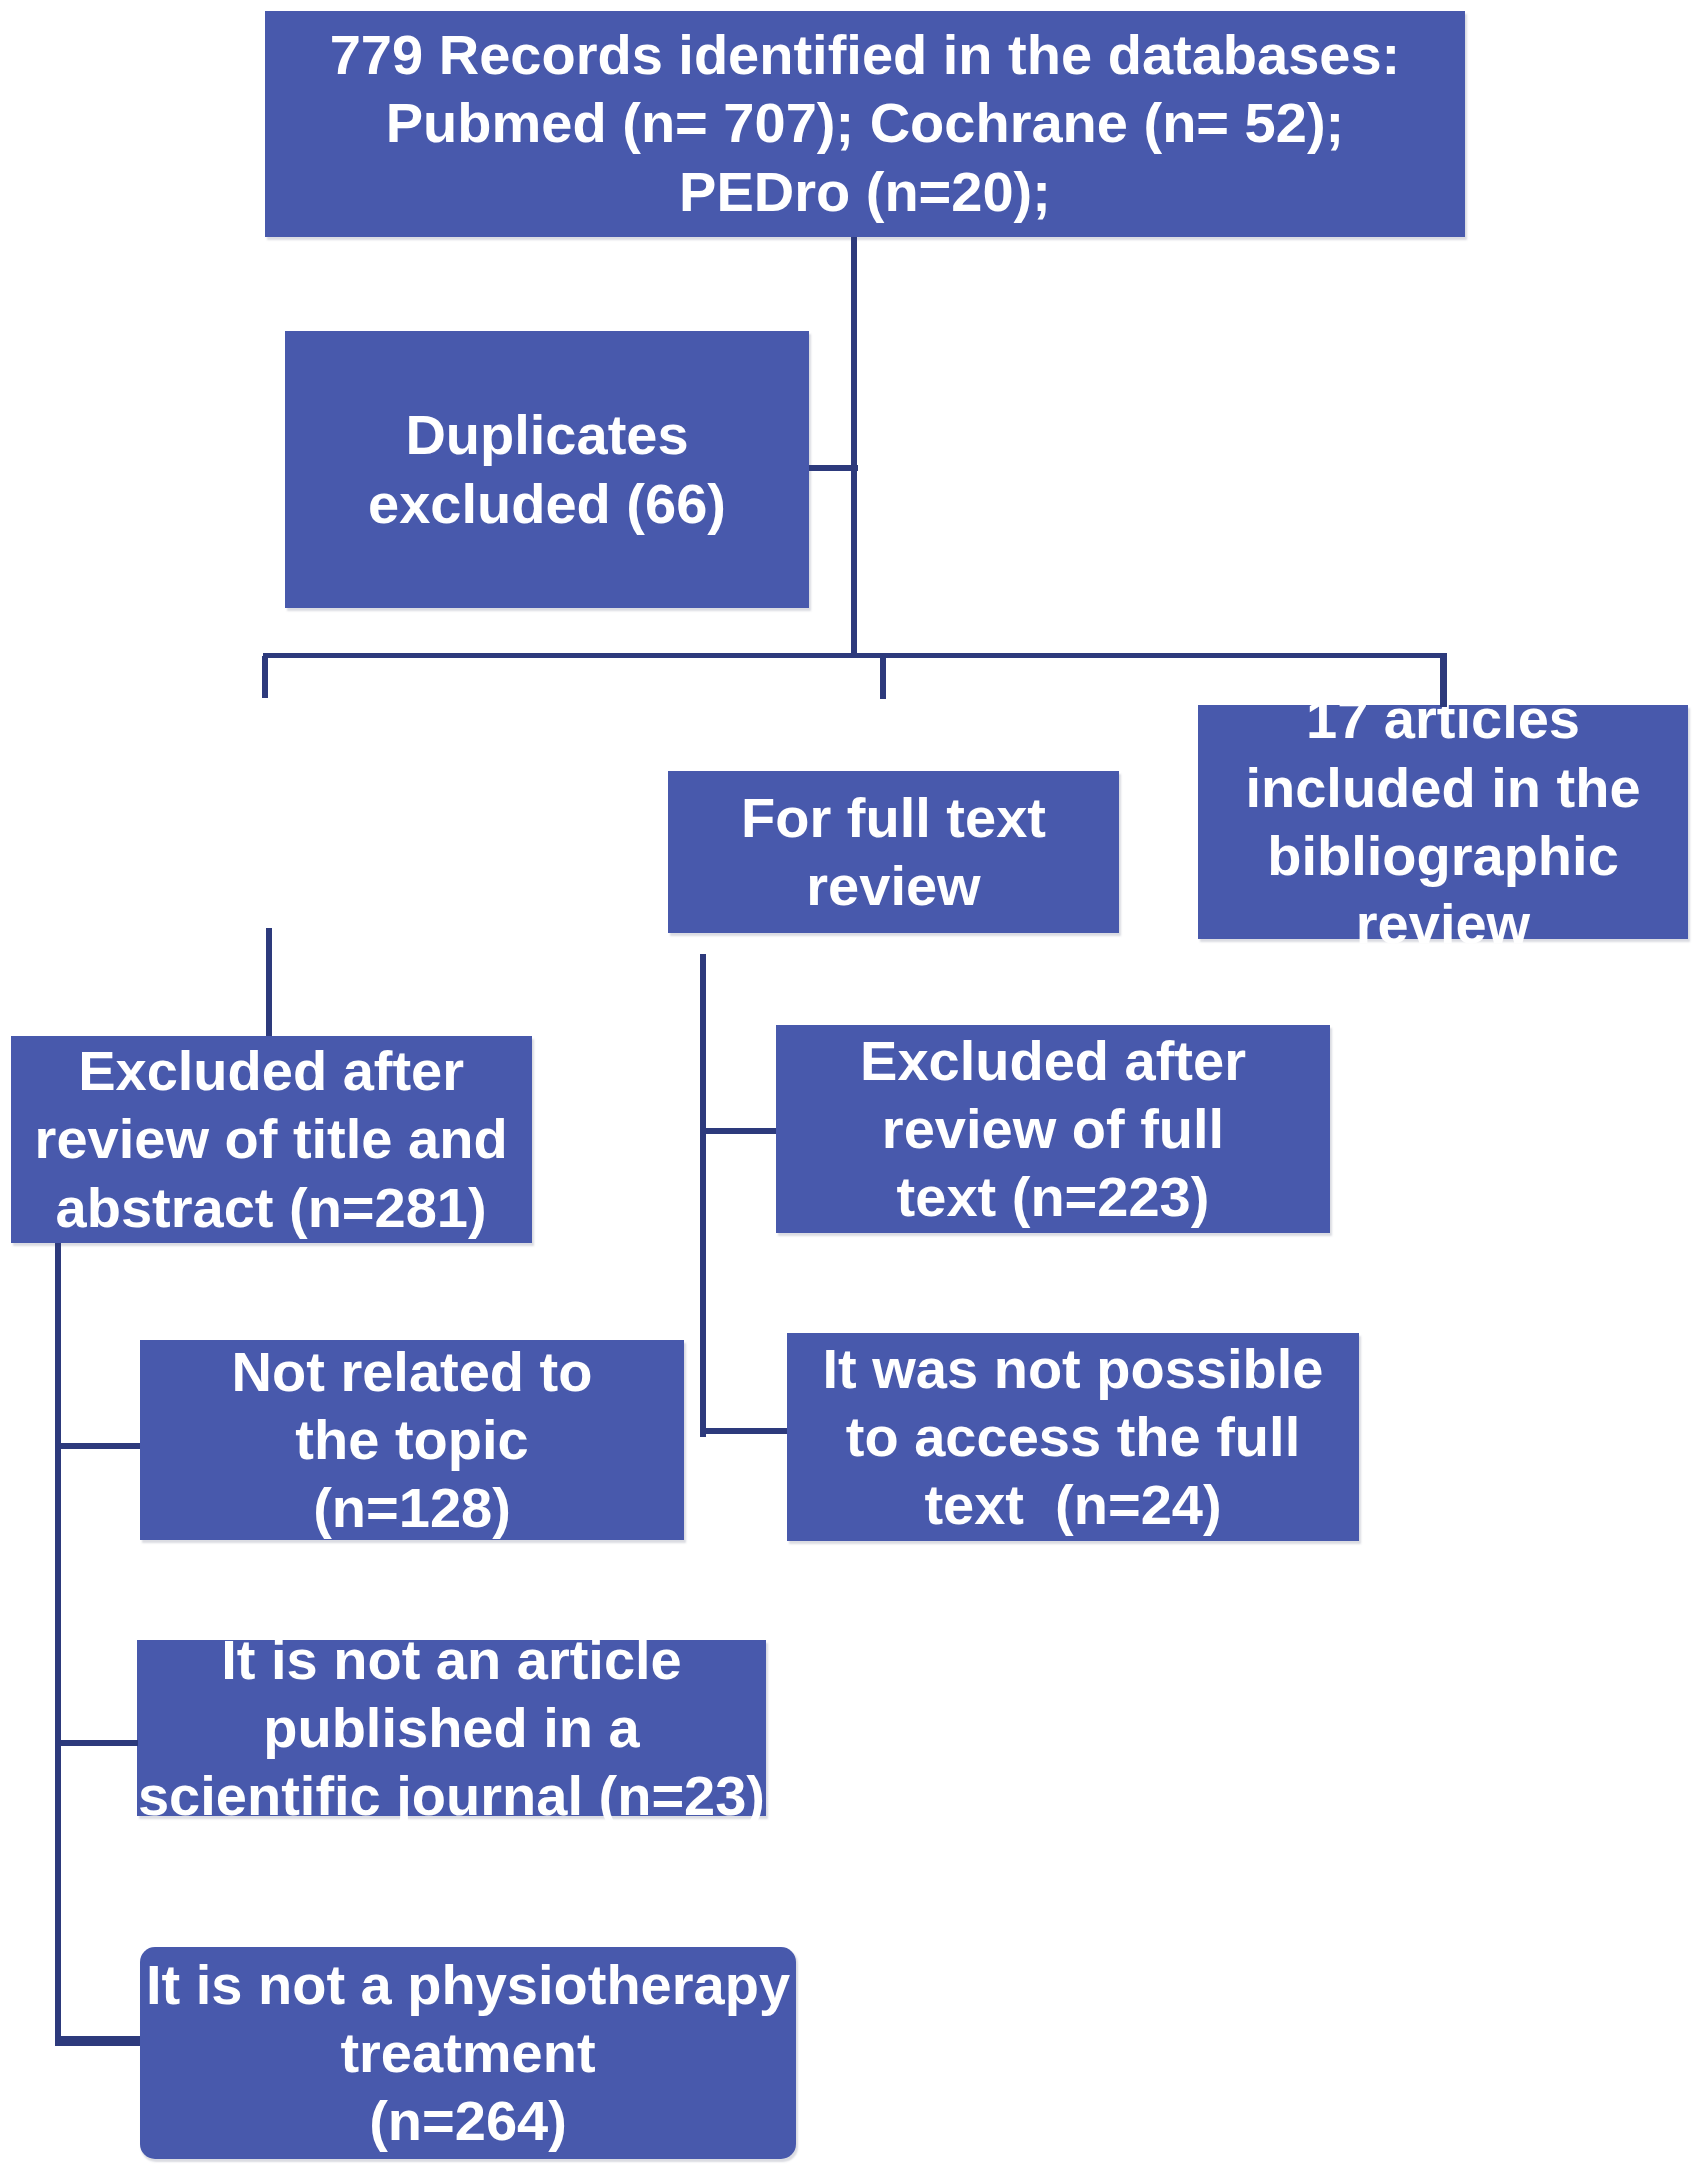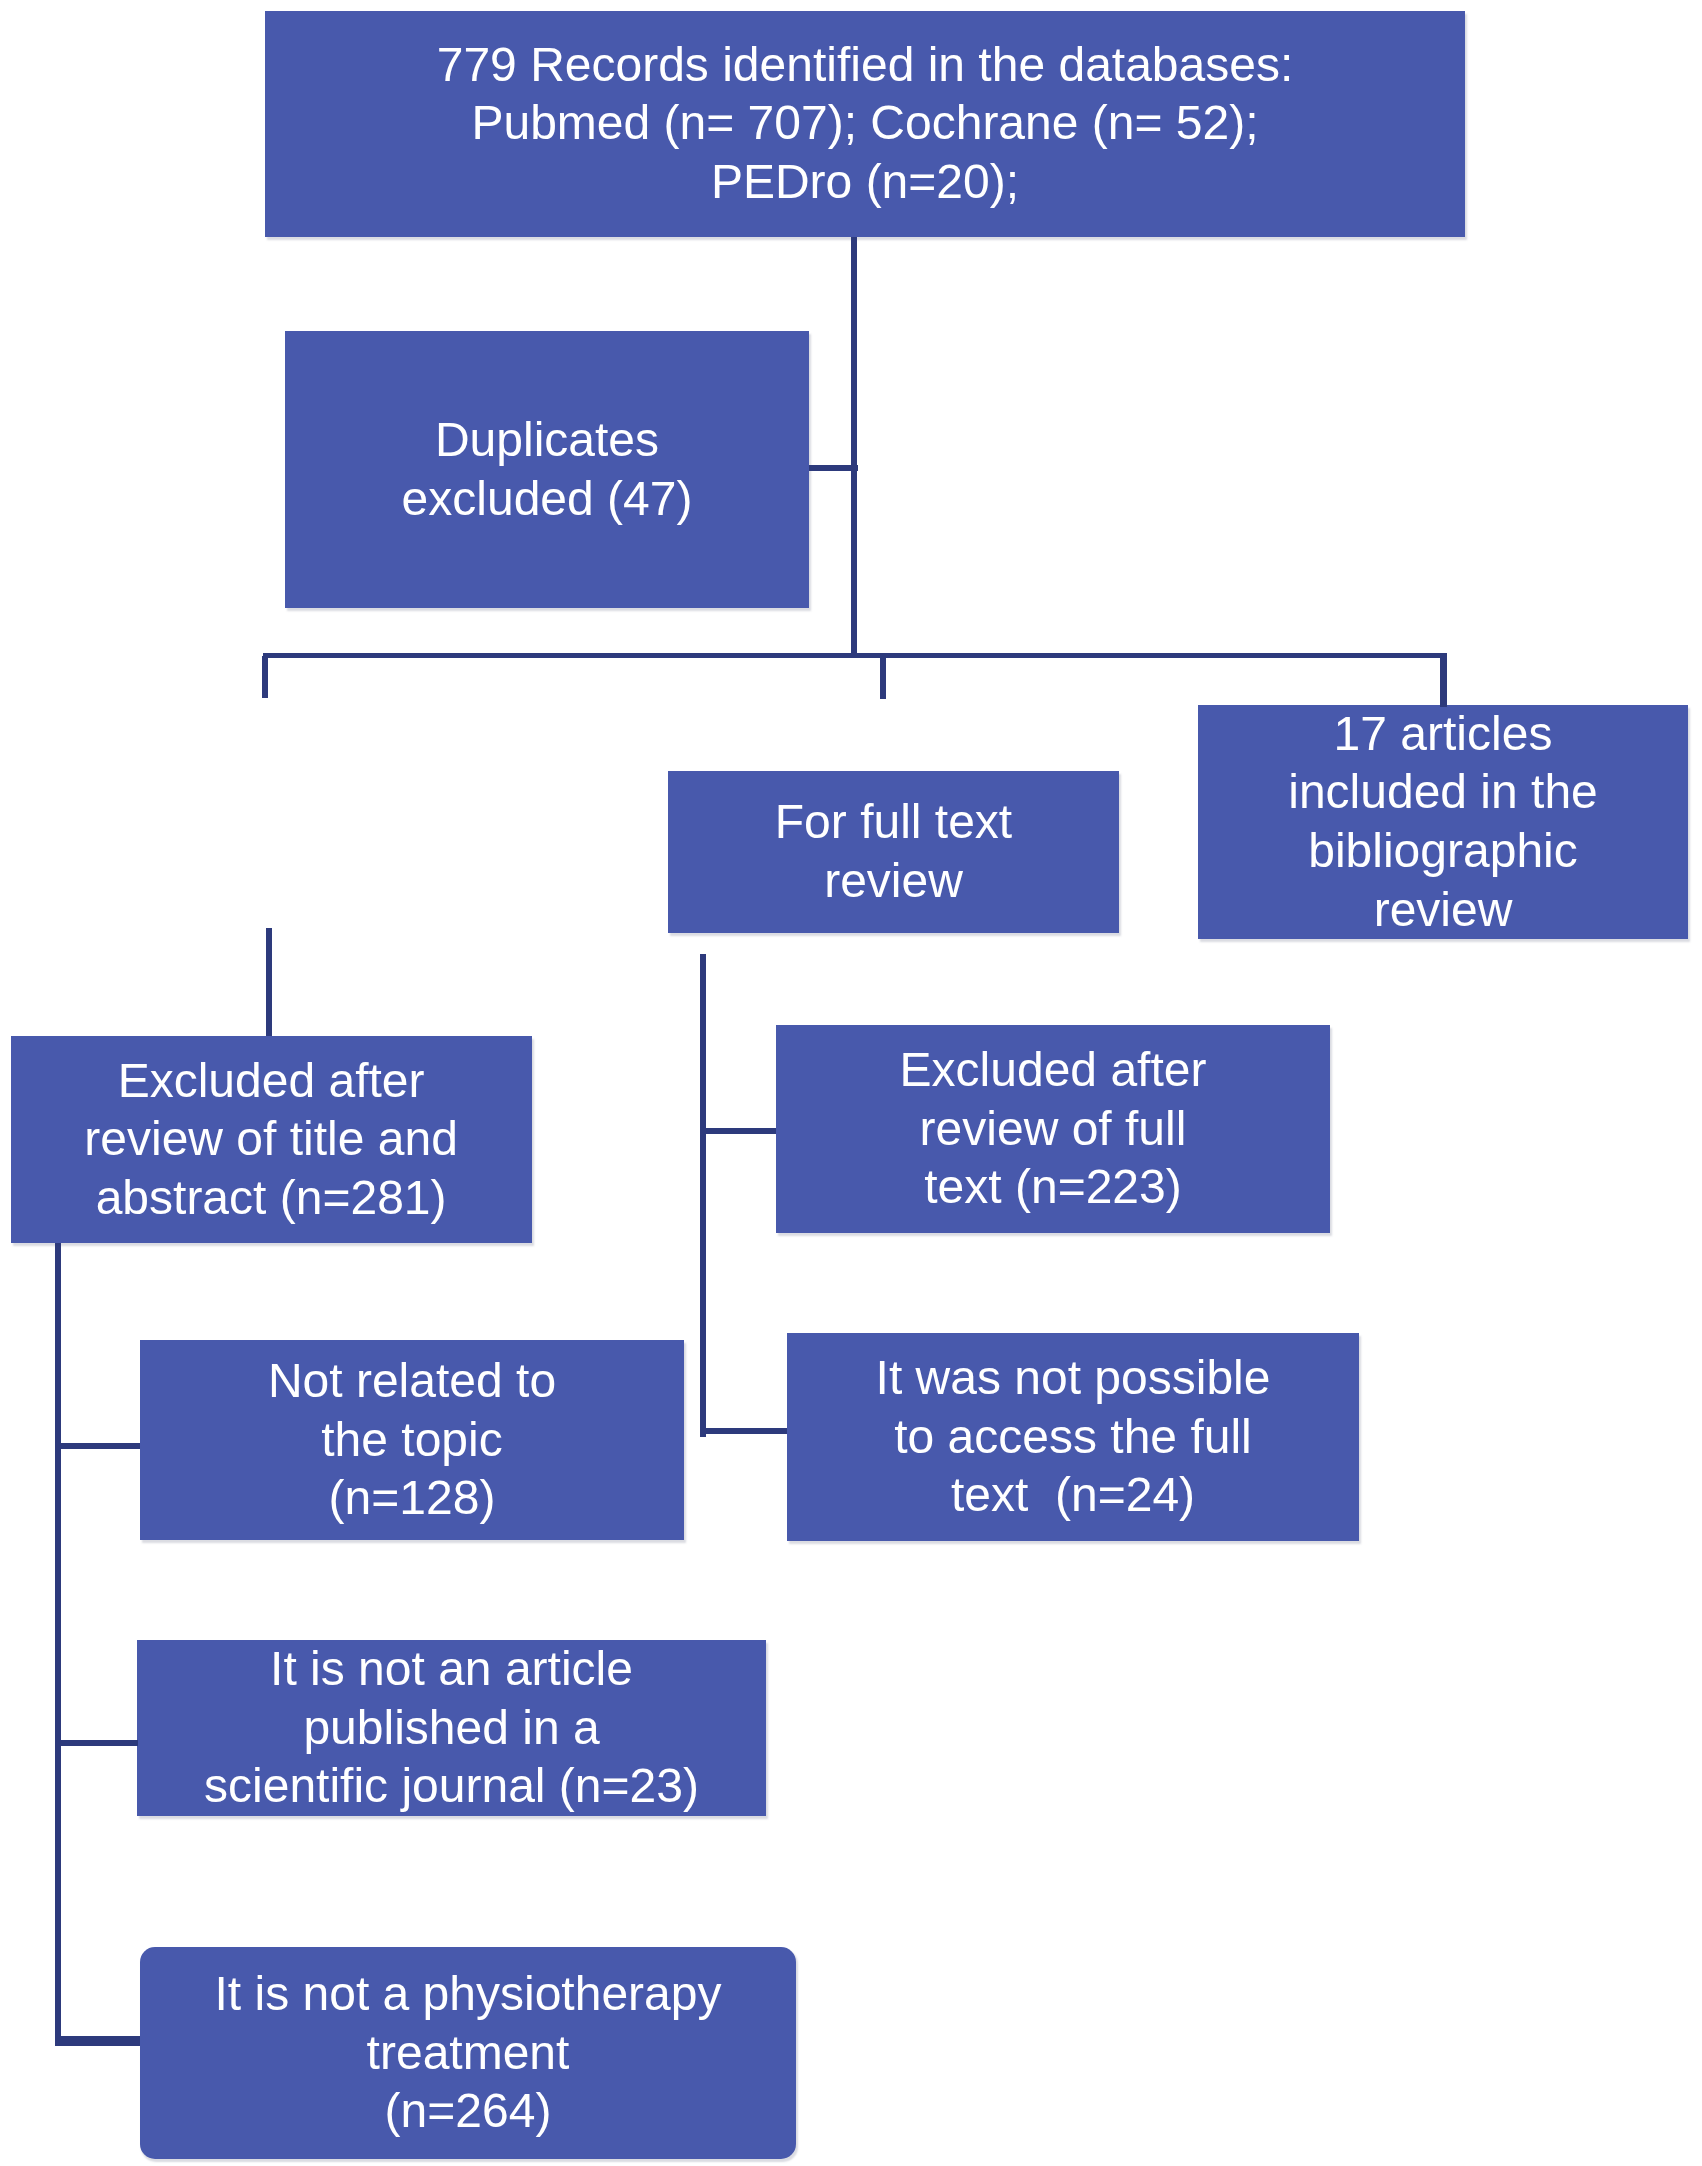--- a/index.html
+++ b/index.html
@@ -19,23 +19,24 @@
   }
   .box{
     position:absolute;
     background:var(--box-fill);
     color:var(--text);
     display:flex;
     align-items:center;
     justify-content:center;
     text-align:center;
     white-space:pre-wrap;
-    font-size:48px;
+    font-size:56px;
     line-height:1.22;
     box-shadow:1.8px 2.7px 1.8px rgba(110,115,140,0.25);
+    font-weight:bold;
   }
   .line{
     position:absolute;
     background:var(--line);
   }
 
   
   .b-records      {left:265px;  top:10.6px;   width:1200px; height:226px;}
   .b-duplicates   {left:285px;  top:331px;  width:524px;  height:277px;}
   .b-refs696      {left:17px;   top:698px;  width:505px;  height:231px;}
@@ -66,21 +67,21 @@
 </style>
 </head>
 <body>
 
 <div id="canvas">
 
   <div class="box b-records">779 Records identified in the databases:
 Pubmed (n= 707); Cochrane (n= 52);
 PEDro (n=20);</div>
   <div class="box b-duplicates">Duplicates
-excluded (47)</div>
+excluded (66)</div>
   <div class="box b-fulltext">For full text
 review</div>
   <div class="box b-articles17">17 articles
 included in the
 bibliographic
 review</div>
   <div class="box b-excl-title">Excluded after
 review of title and
 abstract (n=281)</div>
   <div class="box b-excl-full">Excluded after

